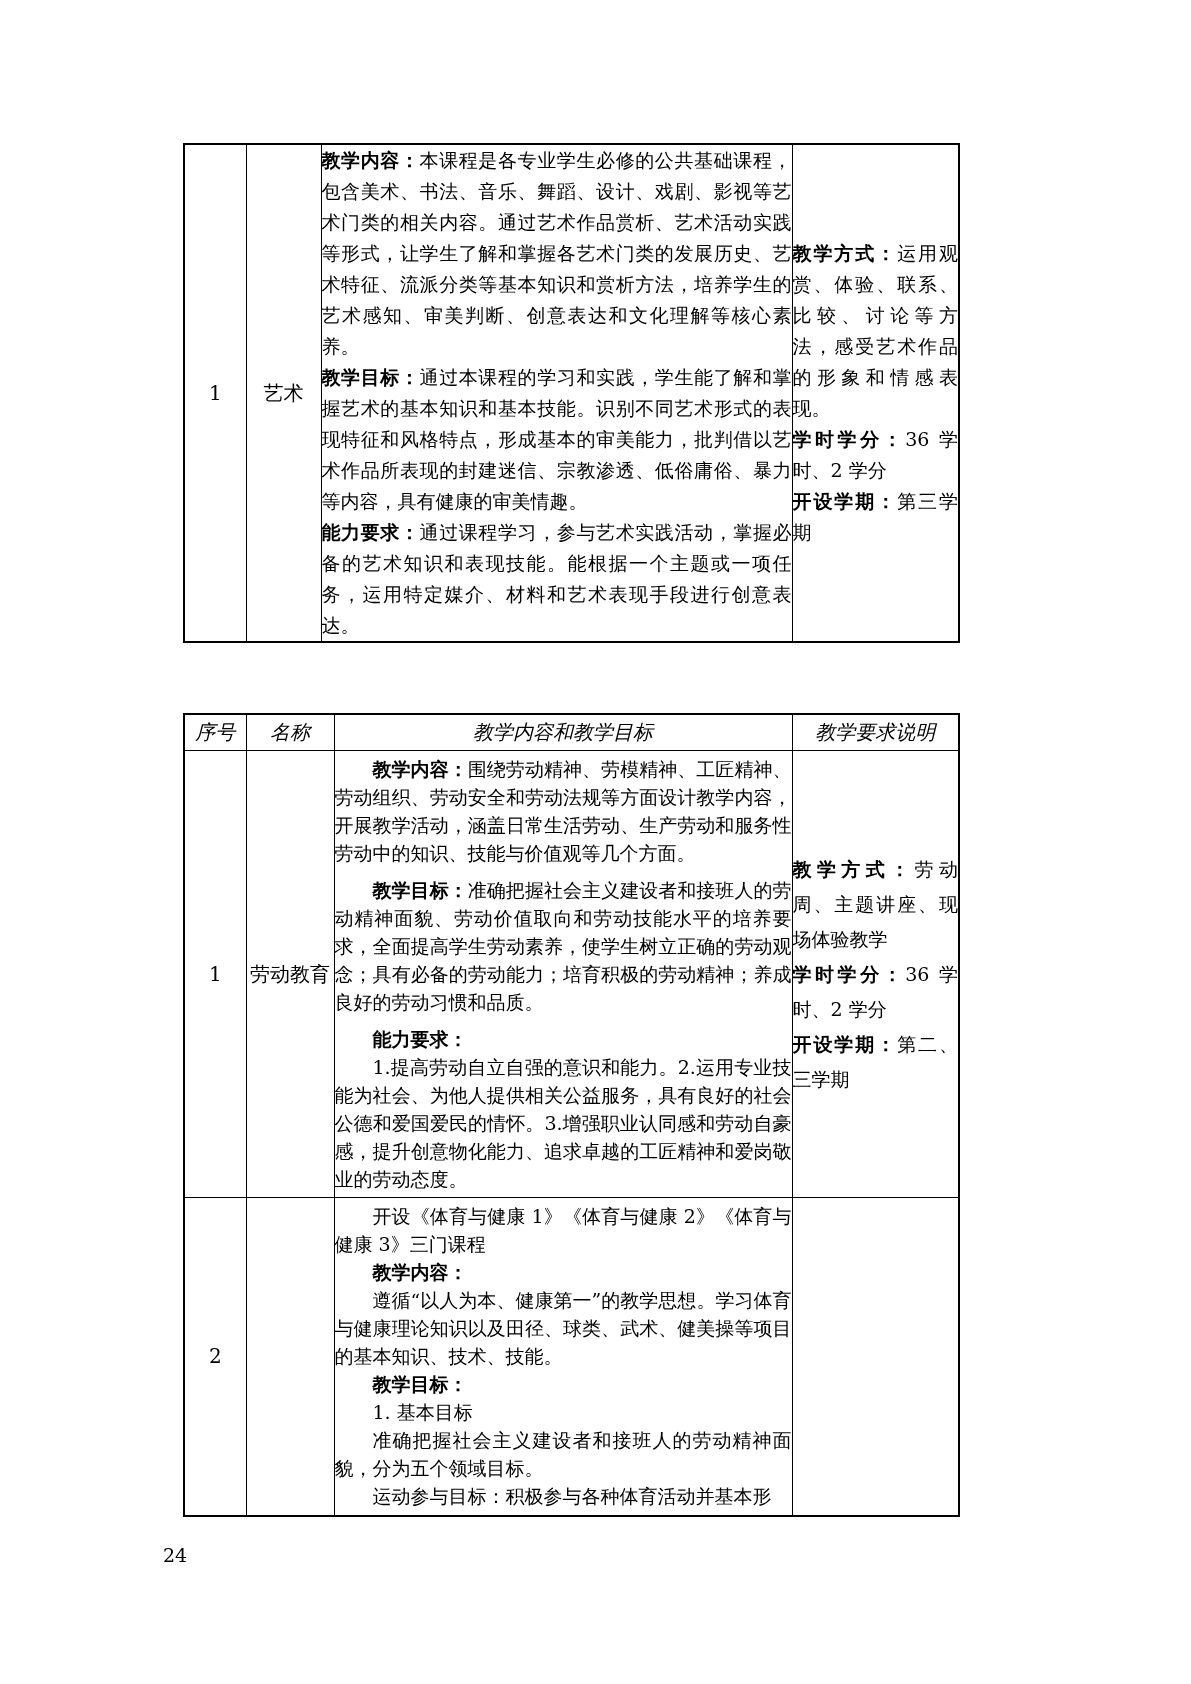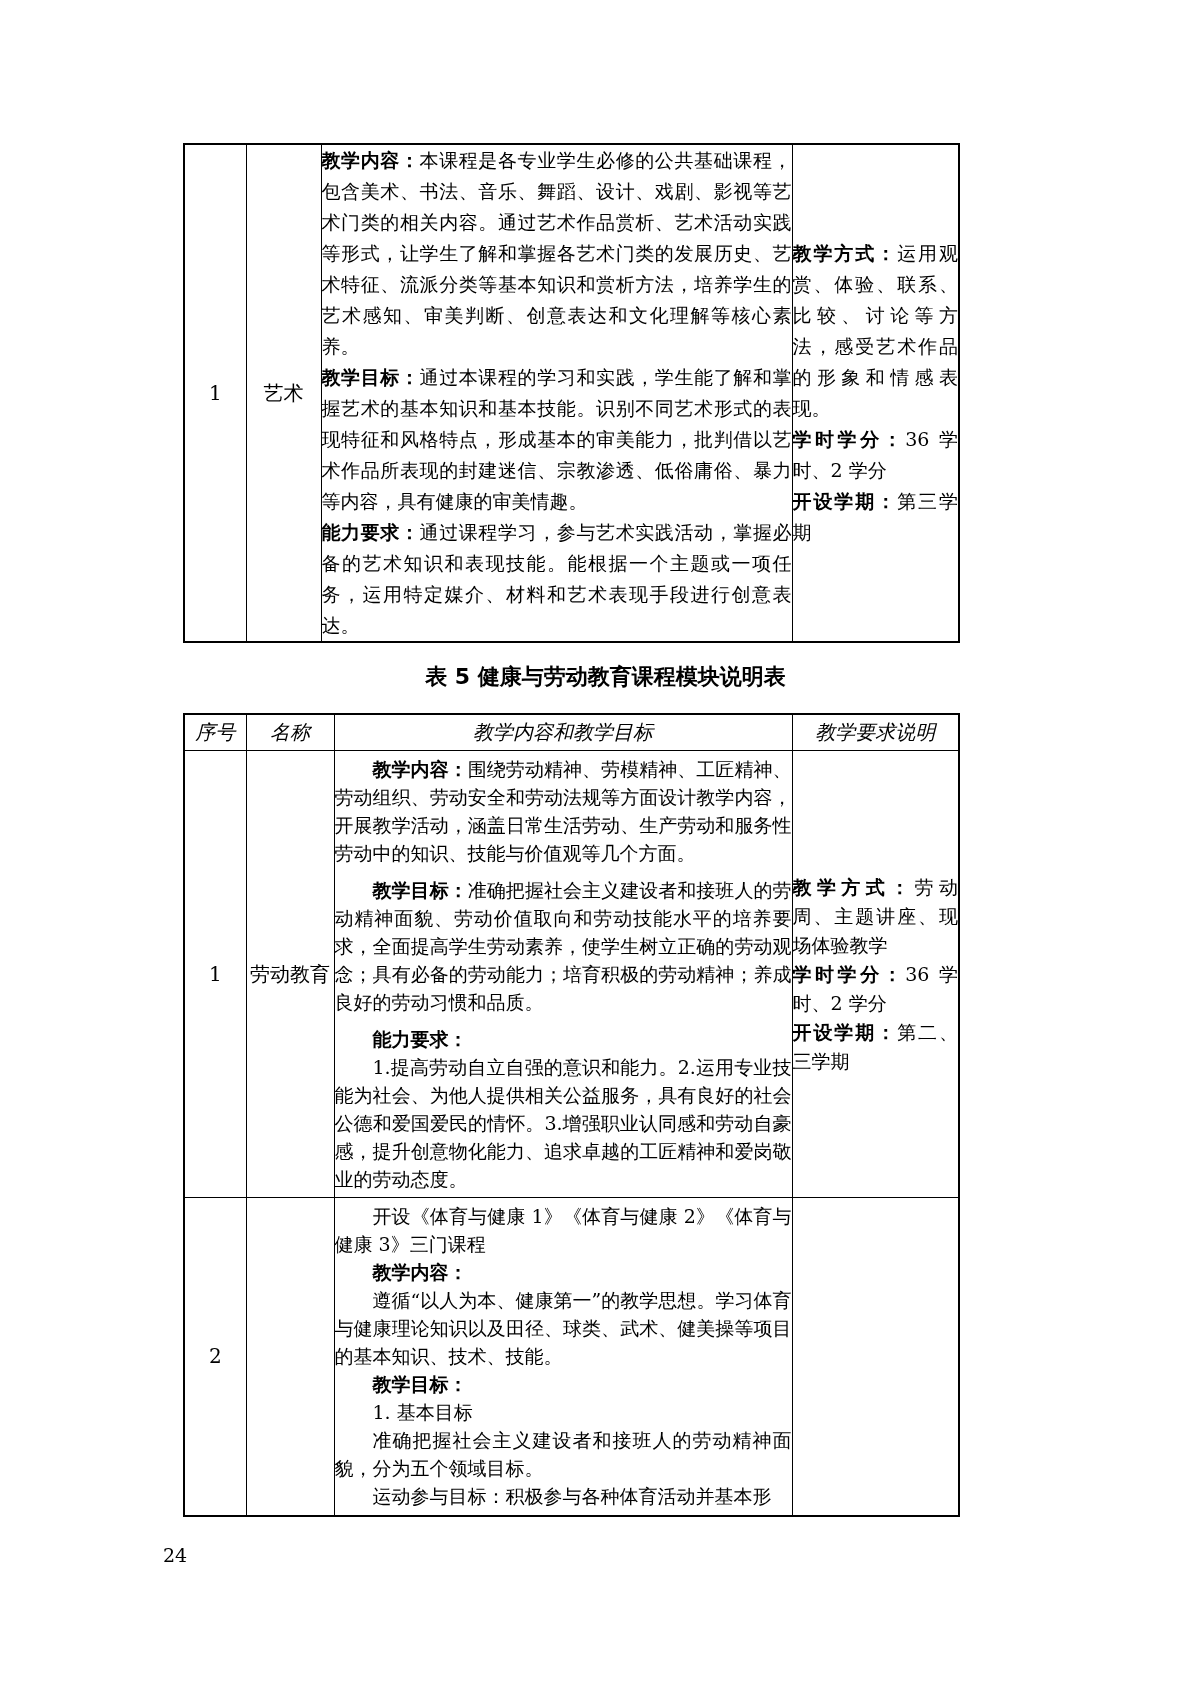--- a/index.html
+++ b/index.html
@@ -37,21 +37,21 @@
   }
   .t1 .c-content{line-height:31px;}
   .t5 .c-content{line-height:28px;padding-top:0;}
   .c-req{
     padding:0 6px;
     font-size:19px;
     text-align:justify;
     text-justify:inter-ideograph;
   }
   .t1 .c-req{line-height:31px;}
-  .t5 .c-req{line-height:29px;}
+  .t5 .c-req{line-height:35px;}
   .para{margin:0;text-indent:0;}
   .ind{text-indent:2em;}
   .gap{margin-top:9px;}
   .req-para{margin:0;text-indent:0;}
   .lbl{
     font-weight:bold;
     font-family:"DejaVu Sans","Liberation Sans",sans-serif;
   }
   .hdr{
     font-weight:bold;
@@ -113,21 +113,20 @@
       <td class="c-req">
         <p class="req-para"><span class="lbl">教学方式：</span><span>运用观赏、体验、联系、比较、讨论等方法，感受艺术作品的形象和情感表现。</span></p>
         <p class="req-para"><span class="lbl">学时学分：</span><span>36 学时、2 学分</span></p>
         <p class="req-para"><span class="lbl">开设学期：</span><span>第三学期</span></p>
       </td>
     </tr>
   </tbody>
     </table>
 
 
-  <div class="table-title">表 5 健康与劳动教育课程模块说明表</div>
 
   <table class="doc t5">
     <colgroup>
         <col style="width:62px">
         <col style="width:88px">
         <col style="width:458px">
         <col style="width:167px">
       </colgroup>
     <tbody>
         <tr>

